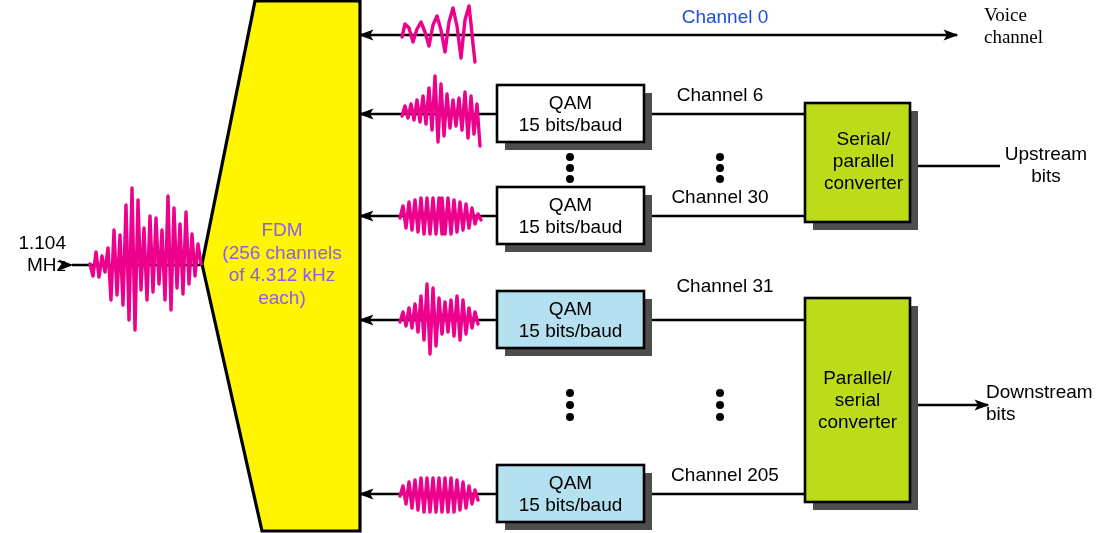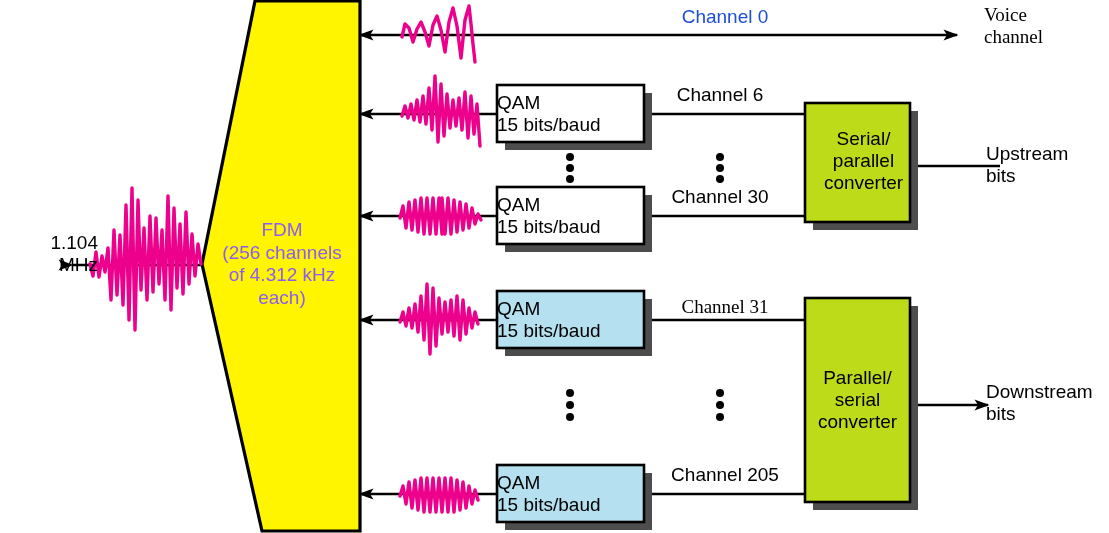--- a/index.html
+++ b/index.html
@@ -4,21 +4,21 @@
 <style>
   html,body{margin:0;padding:0;background:#ffffff;}
   body{width:1109px;height:533px;overflow:hidden;
        font-family:"Liberation Sans","DejaVu Sans",sans-serif;}
   #stage{position:relative;width:1109px;height:533px;background:#fff;}
   #svgroot{position:absolute;left:0;top:0;width:1109px;height:533px;}
   .lbl{position:absolute;color:#000;font-size:19px;line-height:22px;white-space:pre-line;}
   .lbl.ctr{text-align:center;}
   .lbl.rgt{text-align:right;}
   .boxlbl{position:absolute;text-align:center;font-size:19px;line-height:22px;color:#000;
-          display:flex;flex-direction:column;align-items:flex-start;justify-content:center;border-radius:6px;}
+          display:flex;flex-direction:column;align-items:center;justify-content:center;border-radius:6px;}
   .pink{color:#1d4ed8;}
   .fdmtext{position:absolute;text-align:center;font-size:19px;line-height:22.5px;color:#8b5cf6;
            white-space:pre-line;}
 </style>
 </head>
 <body>
 
 <div id="stage">
 
   <svg id="svgroot" viewBox="0 0 1109 533">
@@ -127,42 +127,42 @@
         <circle cx="720" cy="179" r="4"></circle>
       <circle cx="570" cy="393" r="4"></circle>
         <circle cx="570" cy="405" r="4"></circle>
         <circle cx="570" cy="417" r="4"></circle>
       <circle cx="720" cy="393" r="4"></circle>
         <circle cx="720" cy="405" r="4"></circle>
         <circle cx="720" cy="417" r="4"></circle>
     </g>
   </svg>
 
-  <div class="lbl rgt" style="left:0px;top:232px;width:66px;padding-left:32px;">1.104
+  <div class="lbl rgt" style="left:0px;top:232px;width:66px;">1.104
 MHz</div>
 
   <div class="fdmtext" style="left:206px;top:219px;width:152px;">FDM
 (256 channels
 of 4.312 kHz
 each)</div>
 
   <div class="lbl ctr pink" style="left:630px;top:6px;width:190px;">Channel 0</div>
 
   <div class="lbl" style="left:984px;top:4px;width:125px;font-family:Liberation Serif, serif;">Voice
 channel</div>
 
   <div class="lbl ctr" style="left:655px;top:84px;width:130px;">Channel 6</div>
 
   <div class="lbl ctr" style="left:655px;top:186px;width:130px;">Channel 30</div>
 
-  <div class="lbl ctr" style="left:655px;top:296px;width:140px;font-family:Liberation Serif, serif;">Channel 31</div>
+  <div class="lbl ctr" style="left:655px;top:275px;width:140px;">Channel 31</div>
 
   <div class="lbl ctr" style="left:655px;top:464px;width:140px;">Channel 205</div>
 
-  <div class="lbl" style="left:986px;top:143px;width:120px;">Upstream
+  <div class="lbl" style="left:986px;top:143px;width:120px;text-align:center;">Upstream
 bits</div>
 
   <div class="lbl" style="left:986px;top:381px;width:123px;">Downstream
 bits</div>
 
   <div class="boxlbl" style="left:497px;top:85px;width:147px;height:57px;">
     <span>QAM</span>
     <span>15 bits/baud</span>
   </div>
 

